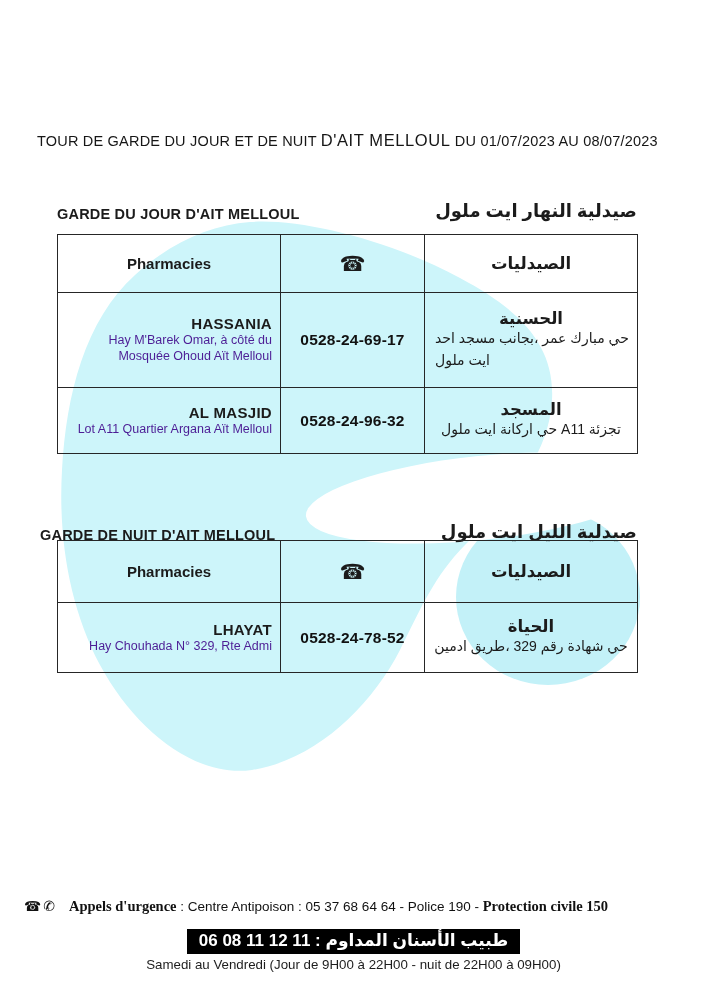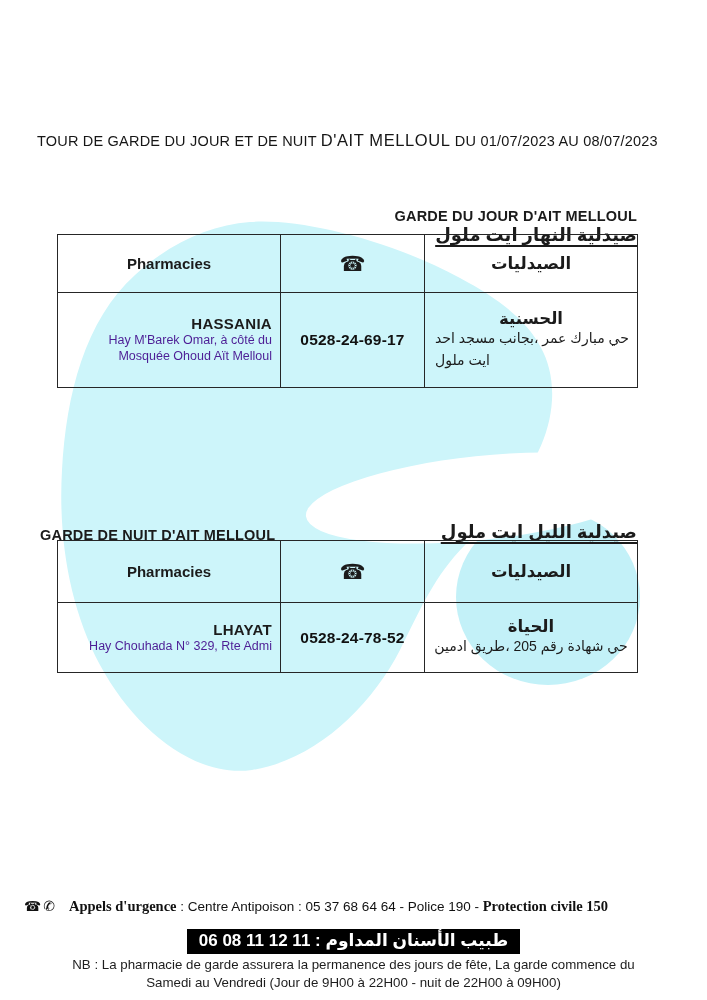--- a/index.html
+++ b/index.html
@@ -9,25 +9,25 @@
   }
   .watermark{position:absolute;top:0;left:0;width:707px;height:1000px;z-index:0;}
   .content{position:absolute;top:0;left:0;width:707px;height:1000px;z-index:1;}
 
   .doc-title{position:absolute;top:131px;left:37px;width:650px;font-size:14.5px;
     letter-spacing:.2px;white-space:nowrap;color:#161616;}
   .doc-title .em{font-weight:normal;font-size:16.5px;letter-spacing:.6px;}
 
   .section-heading{position:absolute;left:57px;right:70px;display:flex;
     justify-content:space-between;align-items:flex-end;}
-  .section-heading.day{top:208px;flex-direction:column;}
+  .section-heading.day{top:200px;}
   .section-heading.night{top:521px;left:40px;}
   .heading-fr{font-weight:bold;font-size:14.5px;letter-spacing:.2px;}
   .heading-ar{direction:rtl;font-weight:bold;font-size:18px;
-    text-decoration:underline;text-underline-offset:4px;text-decoration-thickness:1.5px;}
+    text-underline-offset:4px;text-decoration-thickness:1.5px;}
 
   table.pharm{position:absolute;left:57px;width:580px;border-collapse:collapse;table-layout:fixed;}
   table.pharm.day{top:234px;}
   table.pharm.night{top:540px;}
   table.pharm td,table.pharm th{border:1.6px solid #262626;vertical-align:middle;
     padding:2px 8px;background:transparent;}
   col.c-fr{width:223px;}col.c-tel{width:144px;}col.c-ar{width:213px;}
 
   .hdr-fr{font-weight:bold;font-size:15px;text-align:center;}
   .hdr-ar{font-size:16.5px;text-align:center;direction:rtl;}
@@ -109,20 +109,31 @@
           <td class="cell-fr">
             <div class="name-fr">HASSANIA</div>
             <div class="addr-fr">Hay M'Barek Omar, à côté du Mosquée Ohoud Aït Melloul</div>
           </td>
           <td class="cell-tel">0528-24-69-17</td>
           <td class="cell-ar">
             <div class="name-ar">الحسنية</div>
             <div class="addr-ar wrap-left">حي مبارك عمر ،بجانب مسجد احد ايت ملول</div>
           </td>
         </tr>
+        <tr class="r2-day">
+          <td class="cell-fr">
+            <div class="name-fr">AL MASJID</div>
+            <div class="addr-fr">Lot A11 Quartier Argana Aït Melloul</div>
+          </td>
+          <td class="cell-tel">0528-24-96-32</td>
+          <td class="cell-ar">
+            <div class="name-ar">المسجد</div>
+            <div class="addr-ar">تجزئة A11 حي اركانة ايت ملول</div>
+          </td>
+        </tr>
       </tbody>
     </table>
 
     <div class="section-heading night">
       <span class="heading-fr">GARDE DE NUIT D'AIT MELLOUL</span>
       <span class="heading-ar">صيدلية الليل ايت ملول</span>
     </div>
 
     <table class="pharm night">
       <colgroup>
@@ -137,36 +148,35 @@
           <th class="hdr-ar">الصيدليات</th>
         </tr>
         <tr class="r1-night">
           <td class="cell-fr">
             <div class="name-fr">LHAYAT</div>
             <div class="addr-fr">Hay Chouhada N° 329, Rte Admi</div>
           </td>
           <td class="cell-tel">0528-24-78-52</td>
           <td class="cell-ar">
             <div class="name-ar">الحياة</div>
-            <div class="addr-ar">حي شهادة رقم 205 ،طريق ادمين</div>
+            <div class="addr-ar">حي شهادة رقم 329 ،طريق ادمين</div>
           </td>
         </tr>
       </tbody>
     </table>
 
     <div class="emergency-line">
       <span class="emergency-icons"><span>☎</span><span>✆</span></span>
       <span class="emergency-bold">Appels d'urgence</span><span> : Centre Antipoison : 05 37 68 64 64 -  Police 190  -  </span><span class="emergency-bold">Protection civile 150</span>
     </div>
 
     <div class="banner-wrap">
       <span class="dentist-banner">
         <span>طبيب الأسنان المداوم : </span><span class="num" dir="ltr">06 08 11 12 11</span>
       </span>
     </div>
 
     <div class="nb-note">
-      <div>NB : La pharmacie de garde assurera la permanence des jours de fête, La garde commence du</div>
       <div>Samedi au Vendredi (Jour de 9H00 à 22H00 - nuit de 22H00 à 09H00)</div>
     </div>
 
   </div>
 </div>
 
 </body></html>

